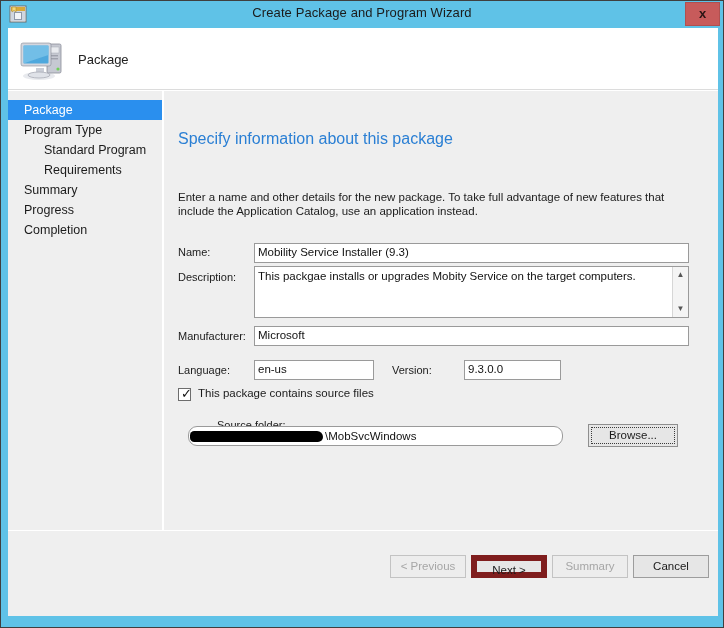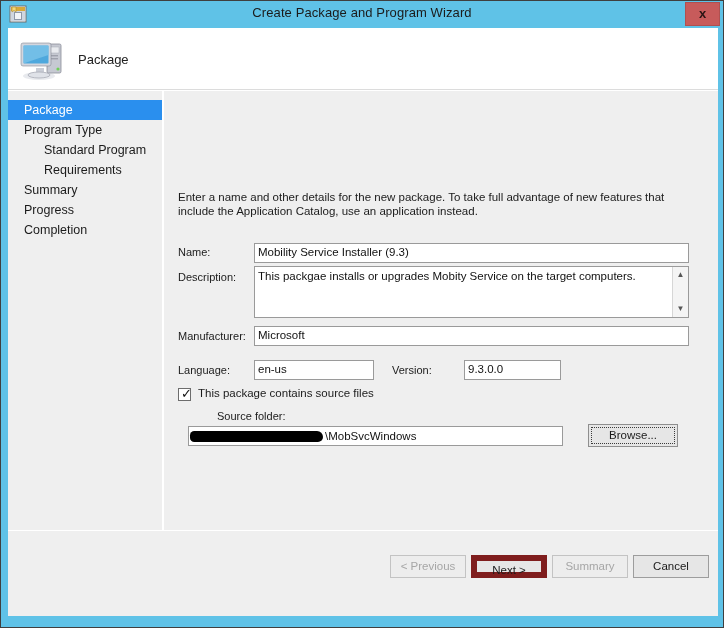--- a/index.html
+++ b/index.html
@@ -245,25 +245,25 @@
   #chk-label {
     position: absolute;
     left: 20px; top: -1px;
     font-size: 11.5px;
     color: #1b1b1b;
     white-space: nowrap;
     cursor: default;
   }
 
   #label-source {
-    left: 53px; top: 319px;
+    left: 53px; top: 328px;
   }
   #input-source {
     left: 24px; top: 335px;
-    width: 375px; height: 20px;
+    width: 375px; height: 20px; border-radius: 9px;
   }
   #redaction {
     position: absolute;
     left: 1px; top: 4px;
     width: 133px; height: 11px;
     background: #000000;
     border-radius: 5px 7px 6px 5px;
   }
   #source-text {
     position: absolute;
@@ -394,20 +394,21 @@
           <span>Progress</span>
         </div>
         <div class="nav-item">
           <span>Completion</span>
         </div>
       </div>
     </div>
 
     <div id="main">
 
+      <div id="page-heading">Specify information about this package</div>
       <div id="intro-text">Enter a name and other details for the new package. To take full advantage of new features that include the Application Catalog, use an application instead.</div>
 
       <div class="field-label" id="label-name">Name:</div>
       <div class="textbox" id="input-name">Mobility Service Installer (9.3)</div>
 
       <div class="field-label" id="label-desc">Description:</div>
       <div id="desc-wrap">
         <div id="desc-text">This packgae installs or upgrades Mobity Service on the target computers.</div>
         <div id="desc-scroll">
           <div class="sb-btn up">

